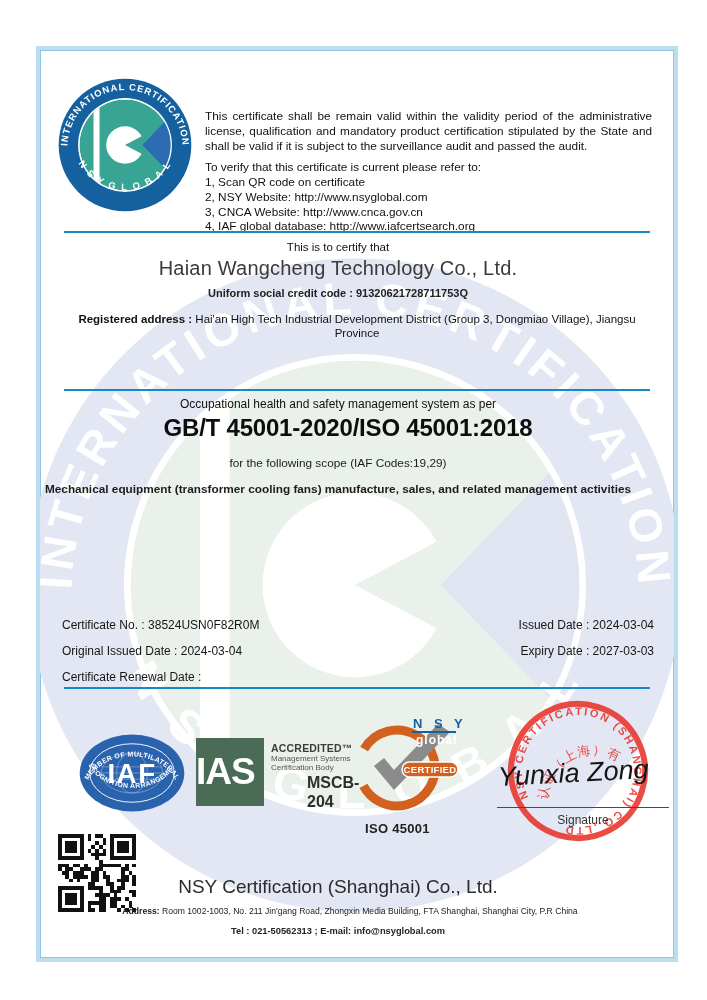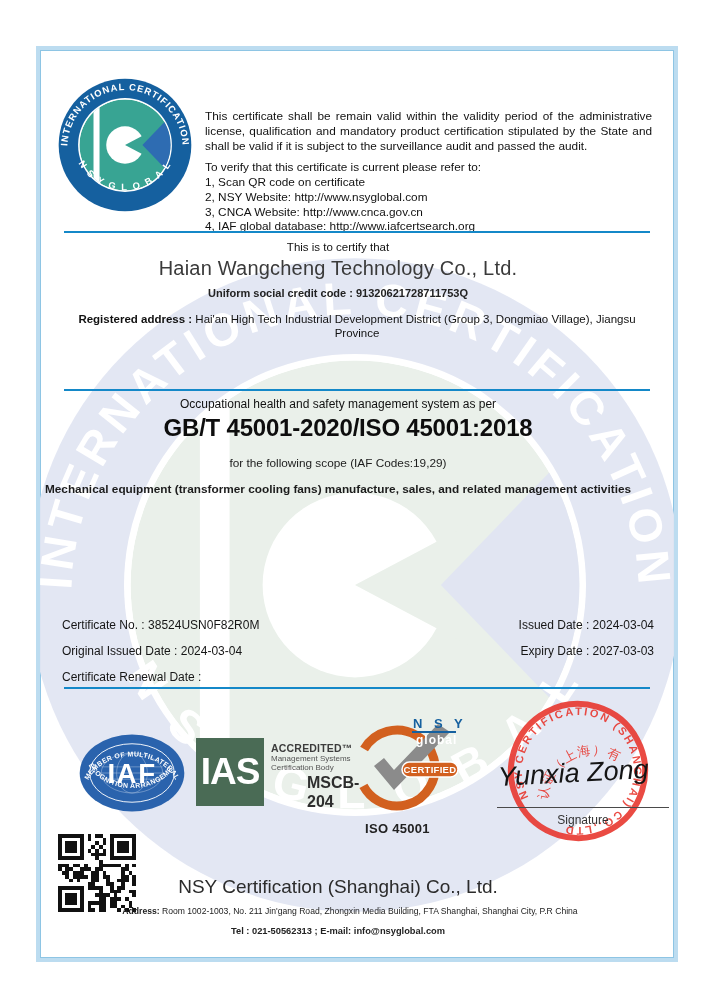--- a/index.html
+++ b/index.html
@@ -15,21 +15,21 @@
   .para { left:165px; top:53px; width:447px; font-size:11.8px; line-height:1.27; text-align:justify; color:#111;margin-top:6px; }
   .verify { left:165px; top:110px; width:447px; font-size:11.8px; line-height:1.26; color:#111; }
   .small-c { font-size:11.5px; color:#111; }
   .company { font-size:20px; color:#3a3a3a; letter-spacing:.2px; }
   .credit { font-size:11px; font-weight:600; color:#222; }
   .addr { font-size:11.5px; line-height:1.24; color:#111; }
   .addr b { font-weight:bold; }
   .std-intro { font-size:12px; color:#111; }
   .std-code { font-size:24px; font-weight:bold; color:#0d0d0d; letter-spacing:-0.2px; }
   .detail { font-size:12px; color:#161616; }
-  .ias-box { width:68px; height:68px; background:#4a6b55; color:#fff; display:flex; align-items:center; justify-content:center;
+  .ias-box { width:68px; height:68px; background:#4a6b55; color:#fff; display:flex; align-items:center; justify-content:flex-start;
              font-size:37px; font-weight:bold; letter-spacing:-1px; }
   .ias-text { font-size:8px; color:#555; line-height:1.15; }
   .ias-text .acc { font-size:10.5px; font-weight:bold; color:#3c3c3c; letter-spacing:.2px; }
   .ias-text .code { font-size:16px; font-weight:bold; color:#2e2e2e; margin-top:2px;padding-left:36px; }
   .iso-label { font-size:13px; font-weight:bold; color:#222; letter-spacing:.3px; }
   .stamp-wrap { transform:rotate(-28deg); opacity:.88; }
   .sig-name { font-size:27px; font-style:italic; color:#151515; transform:rotate(-3deg); white-space:nowrap; font-weight:500; }
   .sig-line { height:1px; background:#4a4a4a; }
   .sig-label { font-size:12px; color:#333; text-align:center; }
   .foot-company { font-size:19px; color:#2b2b2b; }

